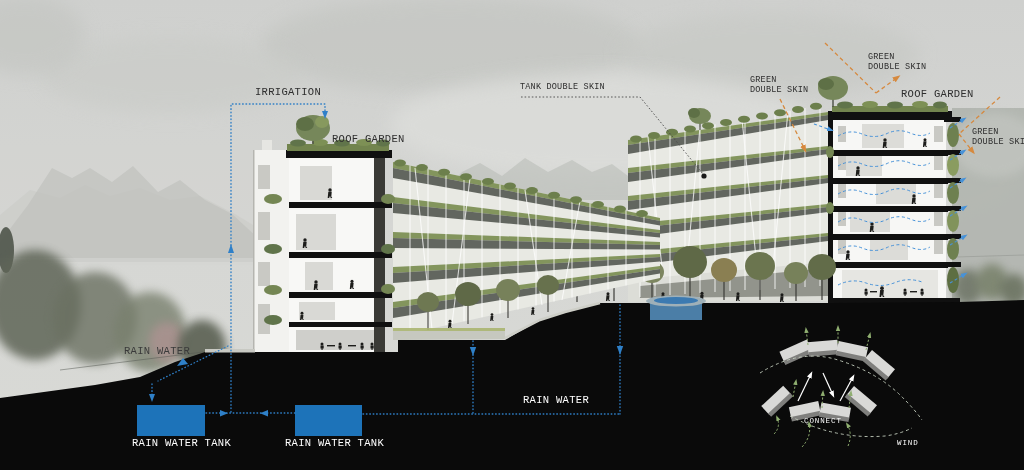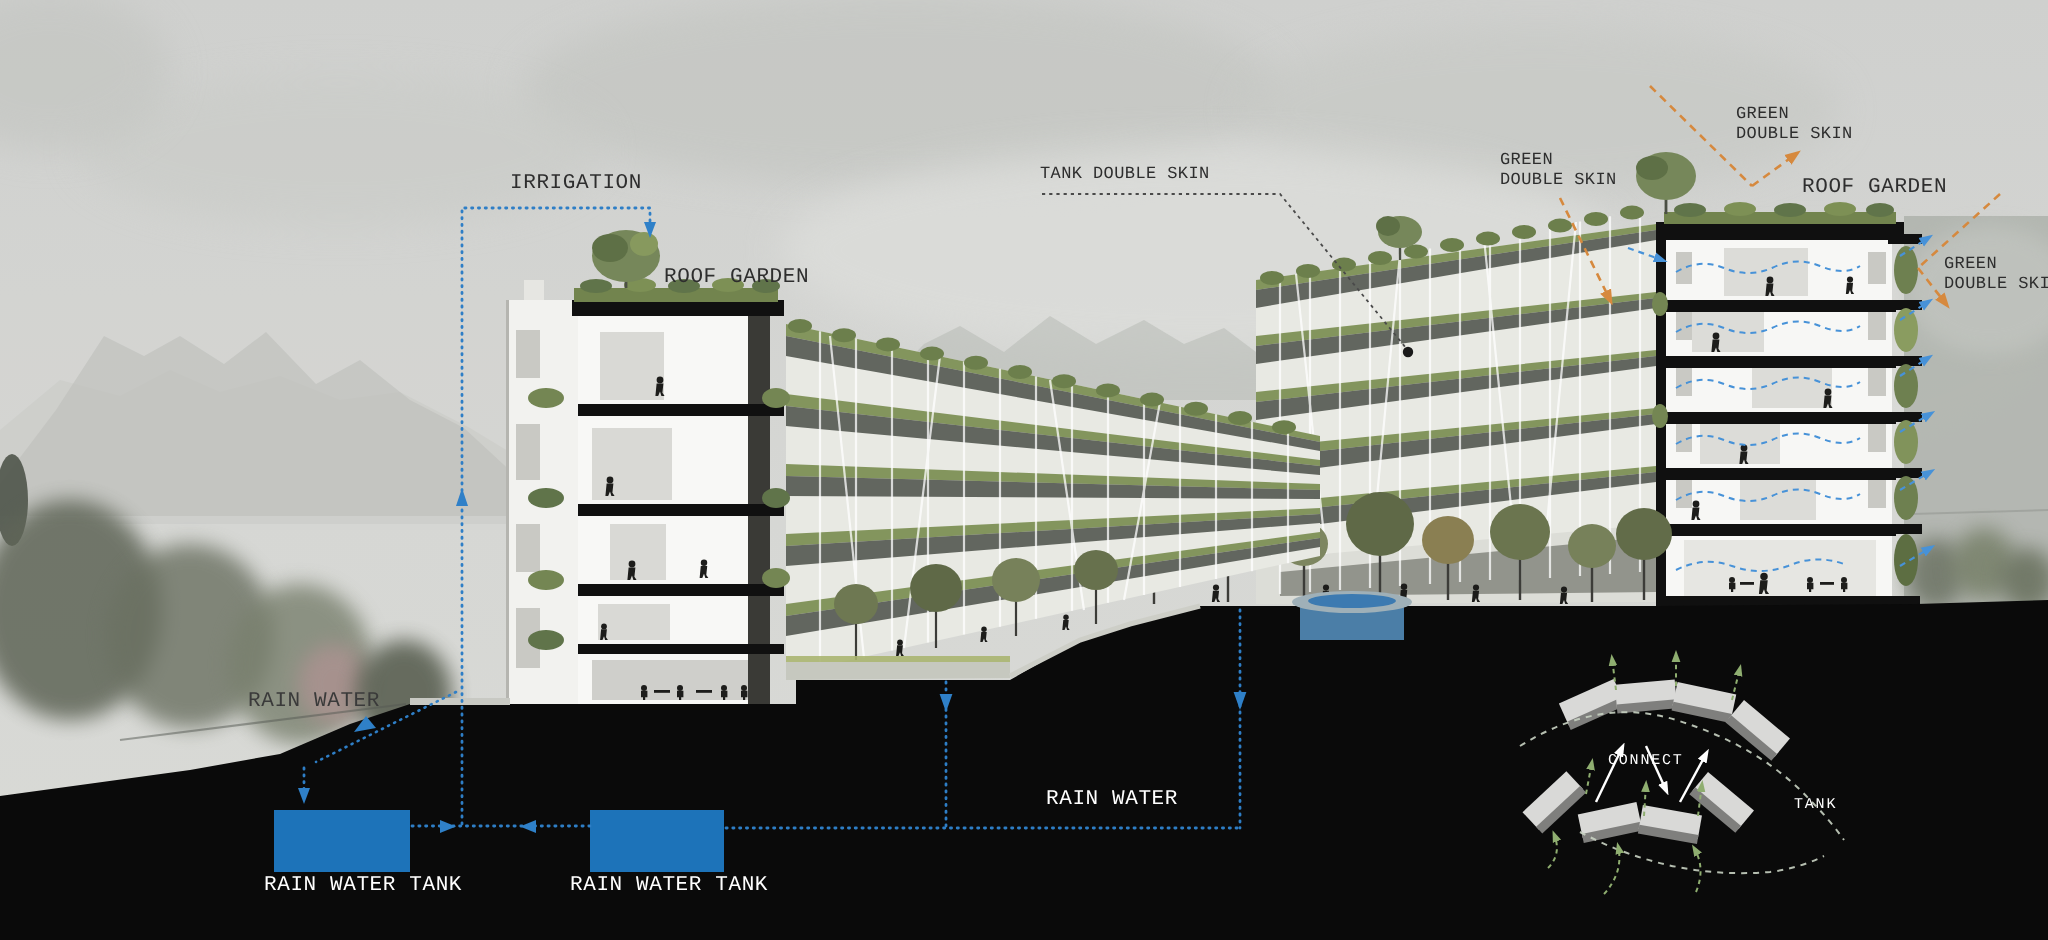--- a/index.html
+++ b/index.html
@@ -8,21 +8,21 @@
           font-family:"Liberation Sans",sans-serif;}
   .canvas svg{position:absolute;left:0;top:0;}
   .soft{filter:blur(9px);}
   .soft2{filter:blur(5px);}
   .lbl{position:absolute;color:#2e2e2e;white-space:nowrap;line-height:1.12;
        font-family:Liberation Mono, monospace;}
   .lbl .ln{display:block;}
   .small{font-size:8.5px;letter-spacing:.2px;}
   .med{font-size:10.5px;letter-spacing:.3px;}
   .white{color:#ffffff;}
-  .tiny{font-size:7.5px;letter-spacing:.9px;color:#ffffff;}
+  .tiny{font-size:7.5px;letter-spacing:.9px;color:#ffffff;margin-top:40px;}
 </style>
 </head>
 <body>
 
 <div class="canvas">
 <svg width="1024" height="470" viewBox="0 0 1024 470">
   <defs>
     <marker id="mB" markerWidth="8" markerHeight="8" refX="5" refY="3" orient="auto" markerUnits="userSpaceOnUse" viewBox="0 0 8 6">
       <path d="M0,0 L8,3 L0,6 Z" fill="#2f80c8"></path>
         </marker>
@@ -496,14 +496,14 @@
 <div class="lbl med" style="left:901px;top:89px;">ROOF GARDEN</div>
 <div class="lbl small" style="left:972px;top:128px;">
   <span class="ln">GREEN</span>
   <span class="ln">DOUBLE SKIN</span>
 </div>
 <div class="lbl med" style="left:124px;top:346px;color:#3a3a3a;">RAIN WATER</div>
 <div class="lbl med white" style="left:523px;top:395px;">RAIN WATER</div>
 <div class="lbl med white" style="left:132px;top:438px;">RAIN WATER TANK</div>
 <div class="lbl med white" style="left:285px;top:438px;">RAIN WATER TANK</div>
 <div class="lbl tiny" style="left:804px;top:377px;">CONNECT</div>
-<div class="lbl tiny" style="left:897px;top:399px;">TANK</div>
+<div class="lbl tiny" style="left:897px;top:399px;">WIND</div>
 </div>
 
 </body></html>

